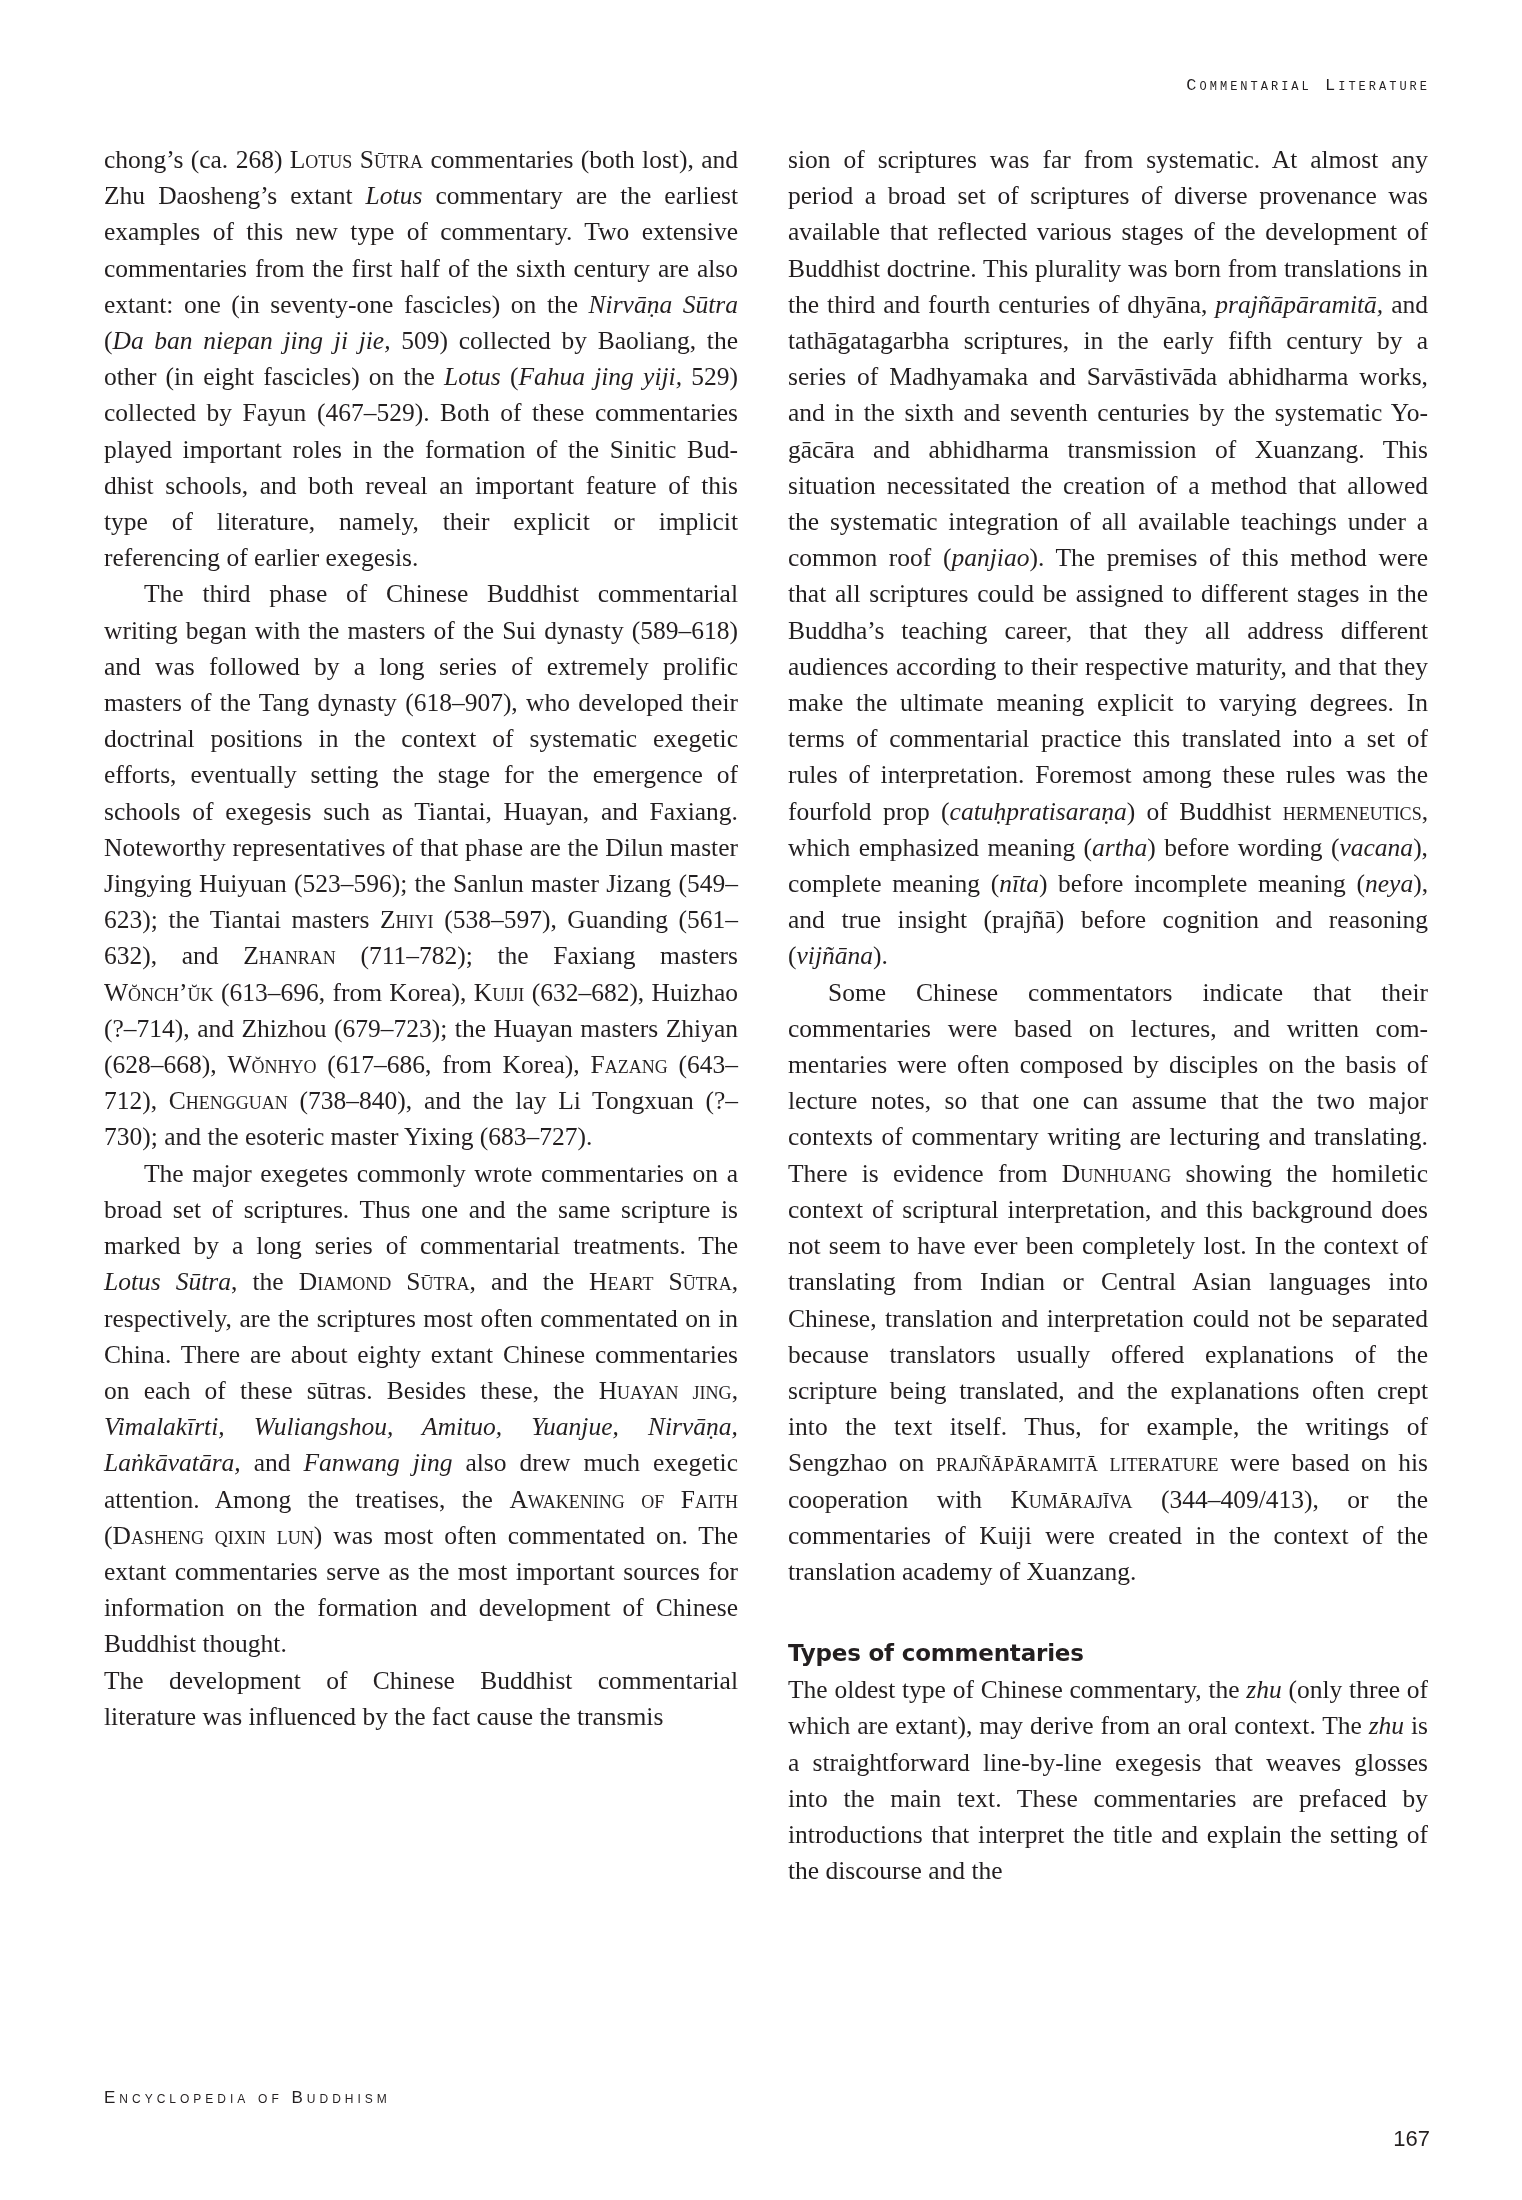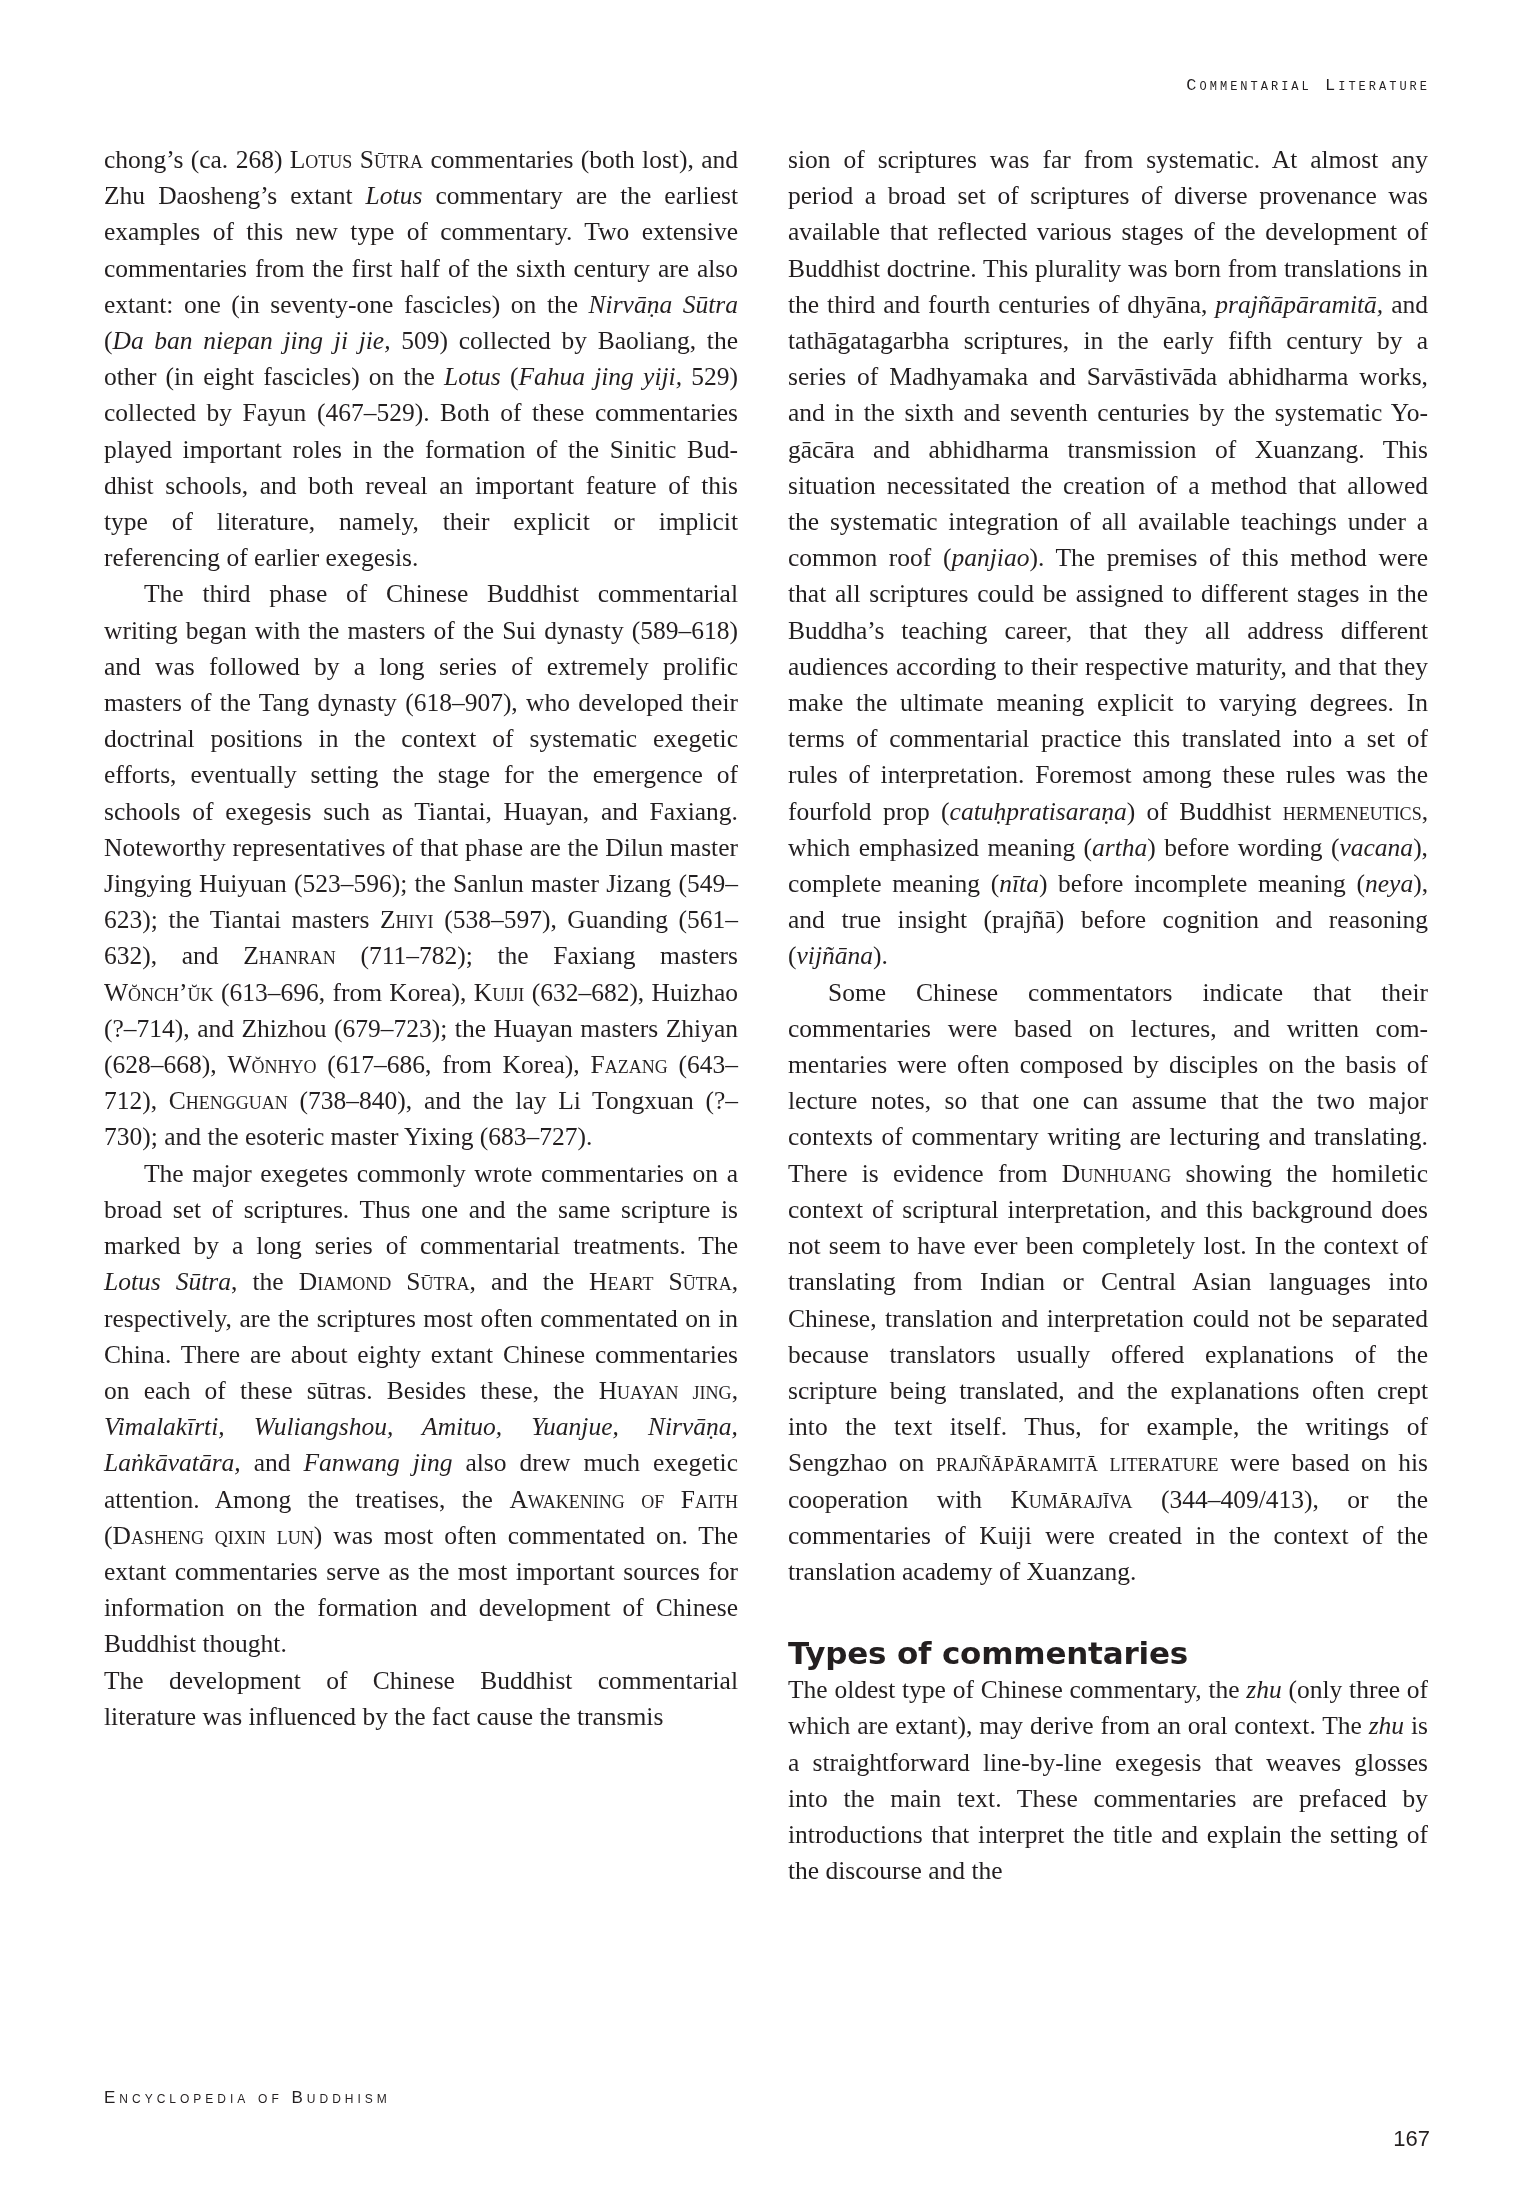--- a/index.html
+++ b/index.html
@@ -14,21 +14,21 @@
     font-family: "Liberation Serif", serif; font-size: 25.5px; line-height: 36.2px;
     text-align: justify; hyphens: manual;
   }
   .col.left { left: 104px; }
   .col.right { left: 788px; width: 640px; }
   .col p { margin: 0; }
   .col p.indent { text-indent: 40px; }
   .col p.cont { margin-top: 0; }
   .sc { font-variant: small-caps; }
   .col h3 {
-    font-family: "DejaVu Sans", sans-serif; font-weight: bold; font-size: 31px;
+    font-family: "DejaVu Sans", sans-serif; font-weight: bold; font-size: 23px;
     line-height: 30px; margin: 48px 0 4px 0; letter-spacing: -0.2px; text-align: left;
   }
   .footer-title {
     position: absolute; top: 2088px; left: 104px;
     font-family: "Liberation Sans", sans-serif; font-size: 17px; letter-spacing: 4px;
     font-variant: small-caps; color: #231f20;
   }
   .page-number {
     position: absolute; top: 2084px; right: 92px;
     font-family: "Liberation Sans", sans-serif; font-size: 22px; color: #231f20; margin-top: 42px;

